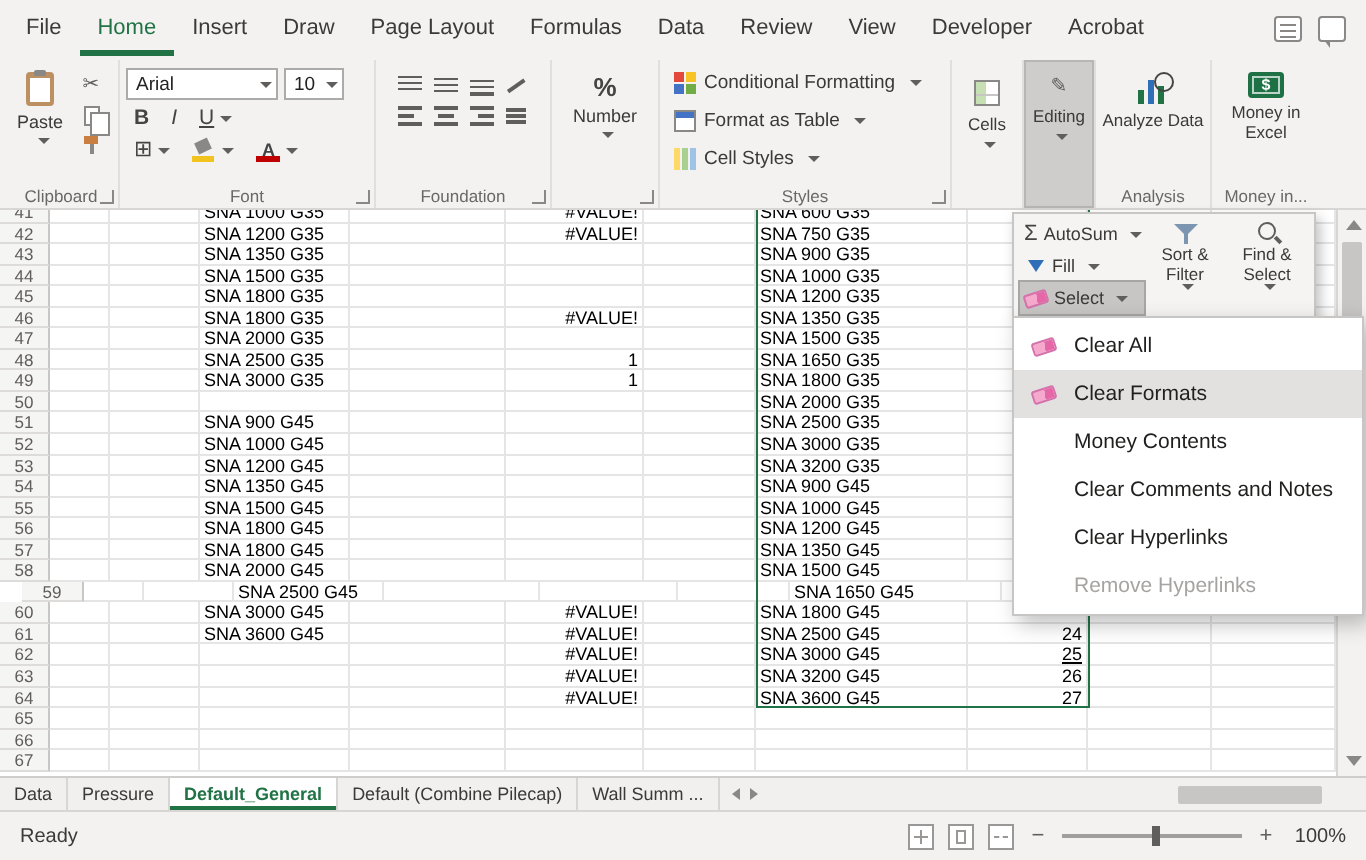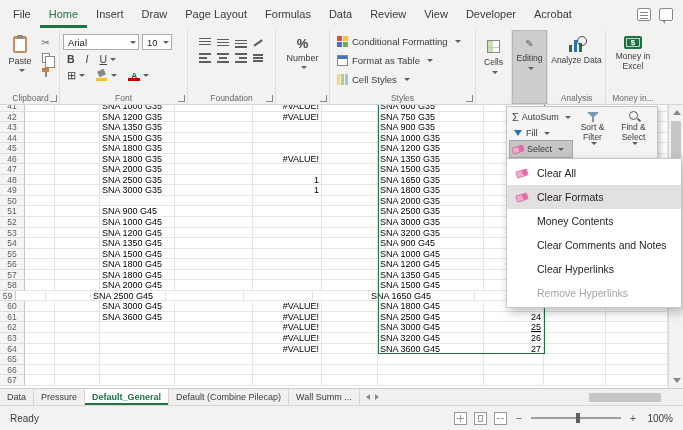--- a/index.html
+++ b/index.html
@@ -597,21 +597,21 @@
           <div class="cell" style="width: 75px;">SNA 2000 G45</div>
           <div class="cell" style="width: 78px;"></div>
           <div class="cell right" style="width: 69px;"></div>
           <div class="cell" style="width: 56px;"></div>
           <div class="cell" style="width: 106px;">SNA 1500 G45</div>
           <div class="cell right" style="width: 60px;"></div>
           <div class="cell" style="width: 62px;"></div>
           <div class="cell" style="width: 62px;"></div>
         </div>
         <div class="srow">
-          <div class="cell rowhdr" style="width: 16px;">59</div>
+          <div class="cell rowhdr" style="width: 31px; margin-left: 11px;">59</div>
           <div class="cell" style="width: 30px;"></div>
           <div class="cell" style="width: 45px;"></div>
           <div class="cell" style="width: 75px;">SNA 2500 G45</div>
           <div class="cell" style="width: 78px;"></div>
           <div class="cell right" style="width: 69px;"></div>
           <div class="cell" style="width: 56px;"></div>
           <div class="cell" style="width: 106px;">SNA 1650 G45</div>
           <div class="cell right" style="width: 60px;"></div>
           <div class="cell" style="width: 62px;"></div>
           <div class="cell" style="width: 62px;"></div>

